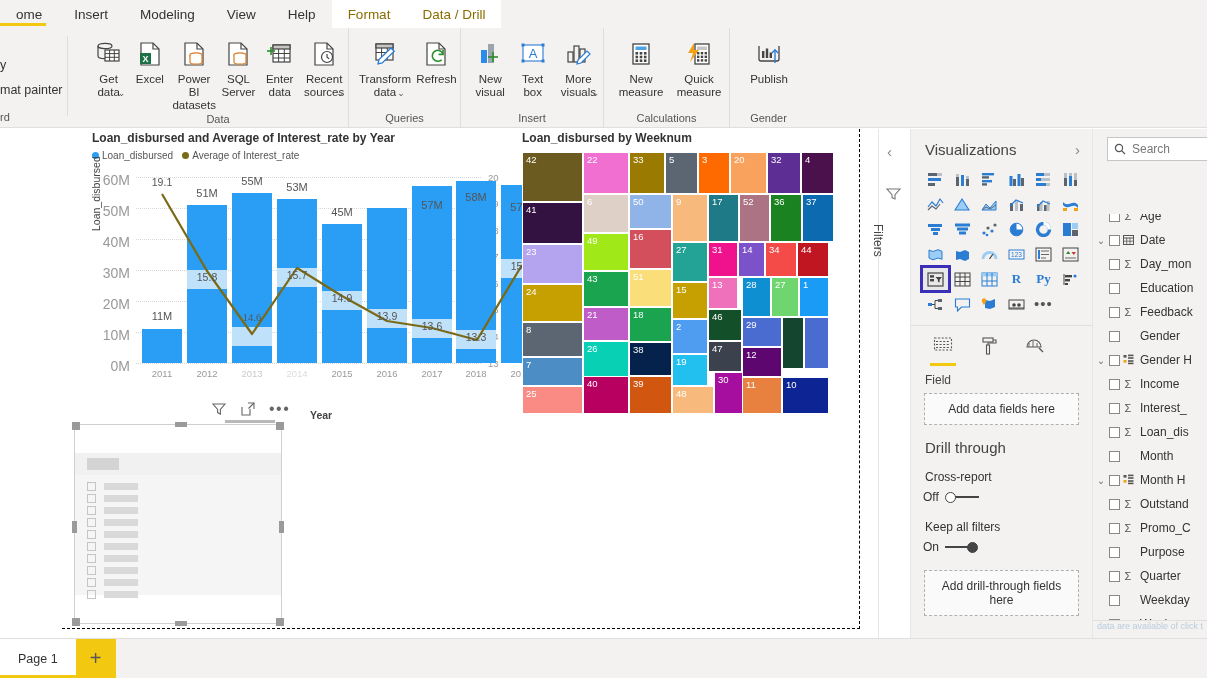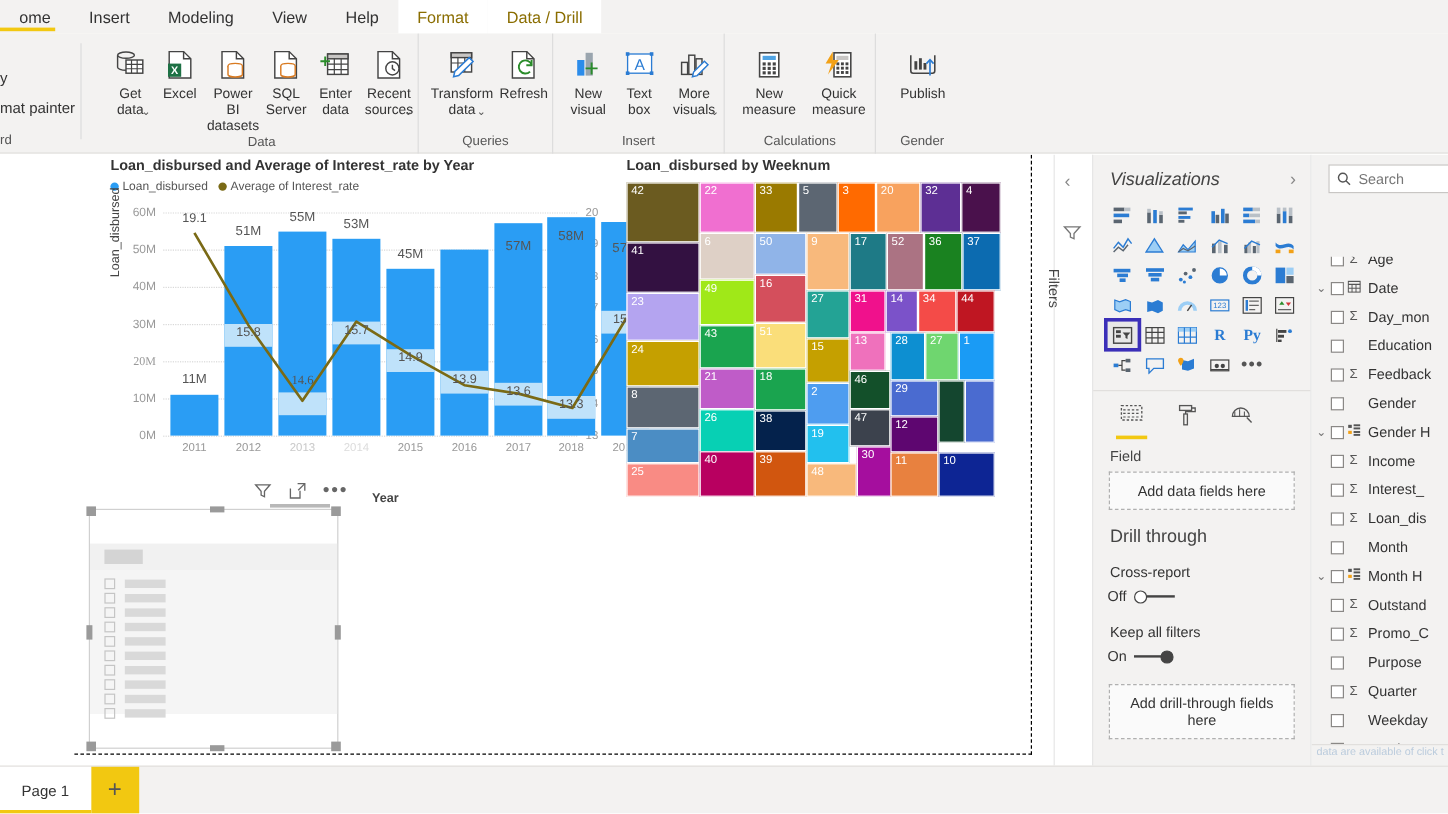--- a/index.html
+++ b/index.html
@@ -72,21 +72,21 @@
   .vis-title { font-size:12px; font-weight:bold; color:#333; }
   .legend { display:flex; gap:9px; align-items:center; margin-top:5px; }
   .legend-item { display:flex; align-items:center; gap:3px; font-size:10px; color:#555; }
   .dot { width:7px; height:7px; border-radius:50%; display:inline-block; }
 
   #plot-wrap { position:absolute; left:0; top:38px; width:432px; height:215px; }
   #yaxis-title {
     position:absolute; left:-2px; top:62px; font-size:10.5px; color:#444;
     transform:rotate(-90deg); transform-origin:left top; white-space:nowrap;
   }
-  .ytick { position:absolute; font-size:10px; color:#999; text-align:right; width:34px;}
+  .ytick { position:absolute; font-size:14px; color:#999; text-align:right; width:34px;}
   .ytickR { position:absolute; font-size:9.5px; color:#999; text-align:left; width:22px;}
   .gridline { position:absolute; border-top:1px dotted #d8d8d8; }
   .bar { position:absolute; background:#2a9df4; }
   .bar-hl { position:absolute; background:#bfe2fa; }
   .blabel {
     position:absolute; font-size:11px; color:#555; text-align:center;
     white-space:nowrap;
   }
   .ilabel {
     position:absolute; font-size:10.5px; color:#555; text-align:center;
@@ -130,21 +130,21 @@
   }
 
   #viz-pane {
     position:absolute; right:114px; top:129px; width:183px; bottom:40px;
     background:#f3f2f1; border-left:1px solid #e6e6e6; border-right:1px solid #e6e6e6;
   }
   .pane-head {
     display:flex; align-items:center; justify-content:space-between;
     padding:12px 12px 10px 14px;
   }
-  .pane-title { font-size:15px; color:#444;font-style:italic; }
+  .pane-title { font-size:15px; color:#444; }
   .viz-grid {
     display:grid; grid-template-columns:repeat(6, 1fr);
     gap:3px 2px; padding:0 9px 6px 12px;
   }
   .viz-ic {
     height:22px; display:flex; align-items:center; justify-content:center;
     cursor:default;
   }
   .viz-ic.sel { outline:3px solid #3b2fb8; background:#e8e8e8; }
 
@@ -502,21 +502,21 @@
         <div class="gridline" style="left:44px;top:70px;width:345px;"></div>
         <div class="gridline" style="left:44px;top:101px;width:345px;"></div>
         <div class="gridline" style="left:44px;top:132px;width:345px;"></div>
         <div class="gridline" style="left:44px;top:163px;width:345px;"></div>
         <div class="gridline" style="left:44px;top:194px;width:345px;"></div>
 
         <div class="ytick" style="left:4px;top:3px;">60M</div>
         <div class="ytick" style="left:4px;top:34px;">50M</div>
         <div class="ytick" style="left:4px;top:65px;">40M</div>
         <div class="ytick" style="left:4px;top:96px;">30M</div>
-        <div class="ytick" style="left:4px;top:127px;font-family:Liberation Serif, serif;">20M</div>
+        <div class="ytick" style="left:4px;top:127px;">20M</div>
         <div class="ytick" style="left:4px;top:158px;">10M</div>
         <div class="ytick" style="left:4px;top:189px;">0M</div>
 
         <div class="ytickR" style="left:396px;top:3px;">20</div>
         <div class="ytickR" style="left:396px;top:29px;">19</div>
         <div class="ytickR" style="left:396px;top:56px;">18</div>
         <div class="ytickR" style="left:396px;top:82px;">17</div>
         <div class="ytickR" style="left:396px;top:109px;">16</div>
         <div class="ytickR" style="left:396px;top:135px;">15</div>
         <div class="ytickR" style="left:396px;top:162px;">14</div>

